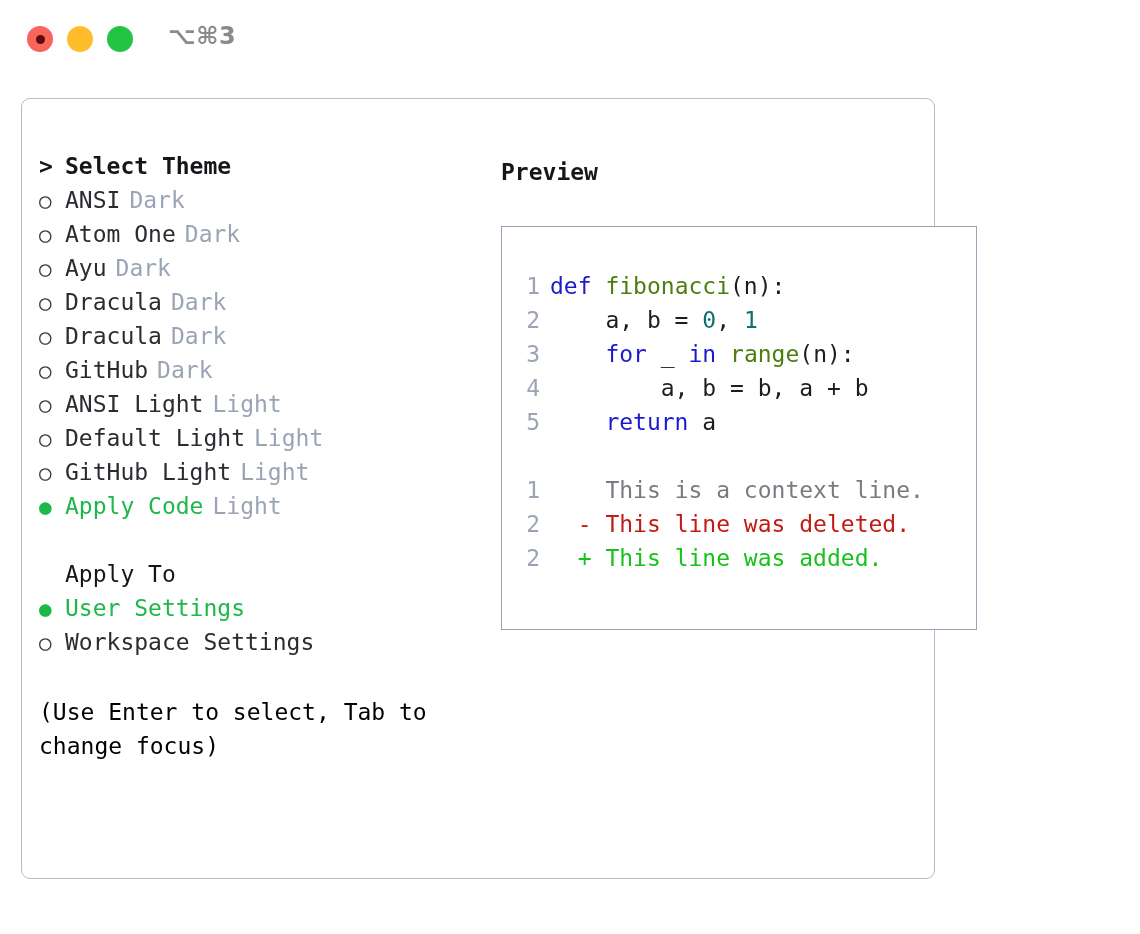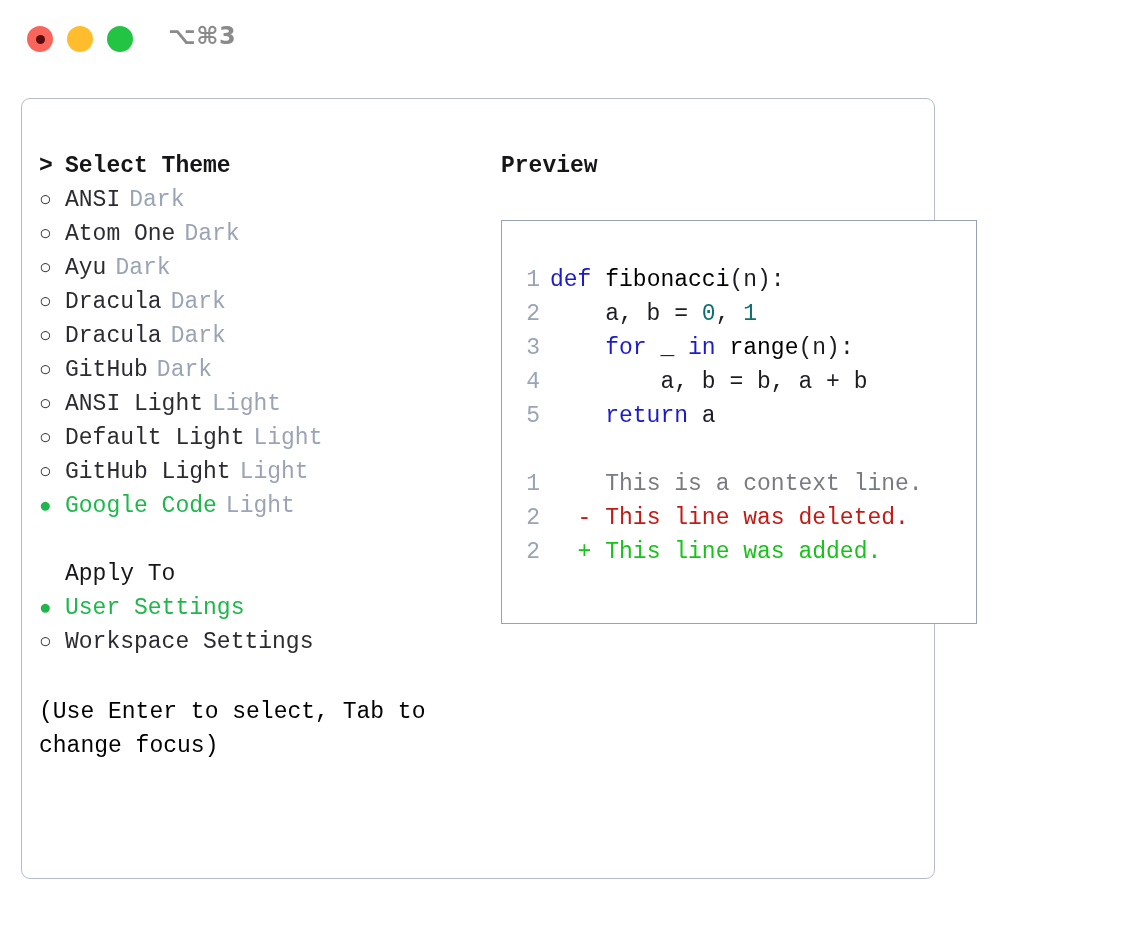--- a/index.html
+++ b/index.html
@@ -72,21 +72,20 @@
   .panel {
     position: absolute;
     left: 21px;
     top: 98px;
     width: 914px;
     height: 781px;
     border: 1px solid #b6bdc9;
     border-radius: 9px;
     background: #ffffff;
     box-sizing: border-box;
-    font-family: Liberation Mono, monospace;
   }
 
   
   .left-col {
     position: absolute;
     left: 17px;
     top: 50px;
     width: 440px;
   }
   .row {
@@ -133,21 +132,21 @@
     font-size: 23px;
     line-height: 34px;
     color: #000000;
     width: 400px;
   }
 
   
   .right-col {
     position: absolute;
     left: 479px;
-    top: 50px;
+    top: 56px;
     width: 490px;
   }
   .preview-title {
     font-size: 23px;
     font-weight: bold;
     color: #16161a;
     line-height: 34px;
   }
   .preview-box {
     margin-top: 37px;
@@ -167,21 +166,21 @@
     white-space: pre;
   }
   .ln {
     display: inline-block;
     width: 26px;
     text-align: right;
     color: #9aa4b5;
     margin-right: 10px;
   }
   .kw   { color: #1b1bcc; }
-  .fn   { color: #000000; }
+  .fn   { color: #4d7c0f; }
   .num  { color: #0d7070; }
   .pln  { color: #1c1c22; }
   .ctx  { color: #7a7a82; }
   .del  { color: #c21a14; }
   .add  { color: #17c21a; }
   .blank-line { height: 34px; }
 </style>
 </head>
 <body>
 
@@ -207,21 +206,21 @@
       <div id="theme-list">
           <div class="row"><span class="bullet">○</span><span class="item-label">ANSI</span><span class="tag">Dark</span></div>
           <div class="row"><span class="bullet">○</span><span class="item-label">Atom One</span><span class="tag">Dark</span></div>
           <div class="row"><span class="bullet">○</span><span class="item-label">Ayu</span><span class="tag">Dark</span></div>
           <div class="row"><span class="bullet">○</span><span class="item-label">Dracula</span><span class="tag">Dark</span></div>
           <div class="row"><span class="bullet">○</span><span class="item-label">Dracula</span><span class="tag">Dark</span></div>
           <div class="row"><span class="bullet">○</span><span class="item-label">GitHub</span><span class="tag">Dark</span></div>
           <div class="row"><span class="bullet">○</span><span class="item-label">ANSI Light</span><span class="tag">Light</span></div>
           <div class="row"><span class="bullet">○</span><span class="item-label">Default Light</span><span class="tag">Light</span></div>
           <div class="row"><span class="bullet">○</span><span class="item-label">GitHub Light</span><span class="tag">Light</span></div>
-          <div class="row"><span class="bullet sel">●</span><span class="item-label selected">Google Code</span><span class="tag">Light</span></div>
+          <div class="row"><span class="bullet sel">●</span><span class="item-label selected">Apply Code</span><span class="tag">Light</span></div>
         </div>
 
       <div class="spacer"></div>
 
       <div class="row">
         <span class="apply-title">Apply To</span>
       </div>
 
       <div id="apply-list">
           <div class="row"><span class="bullet sel">●</span><span class="item-label selected">User Settings</span></div>

